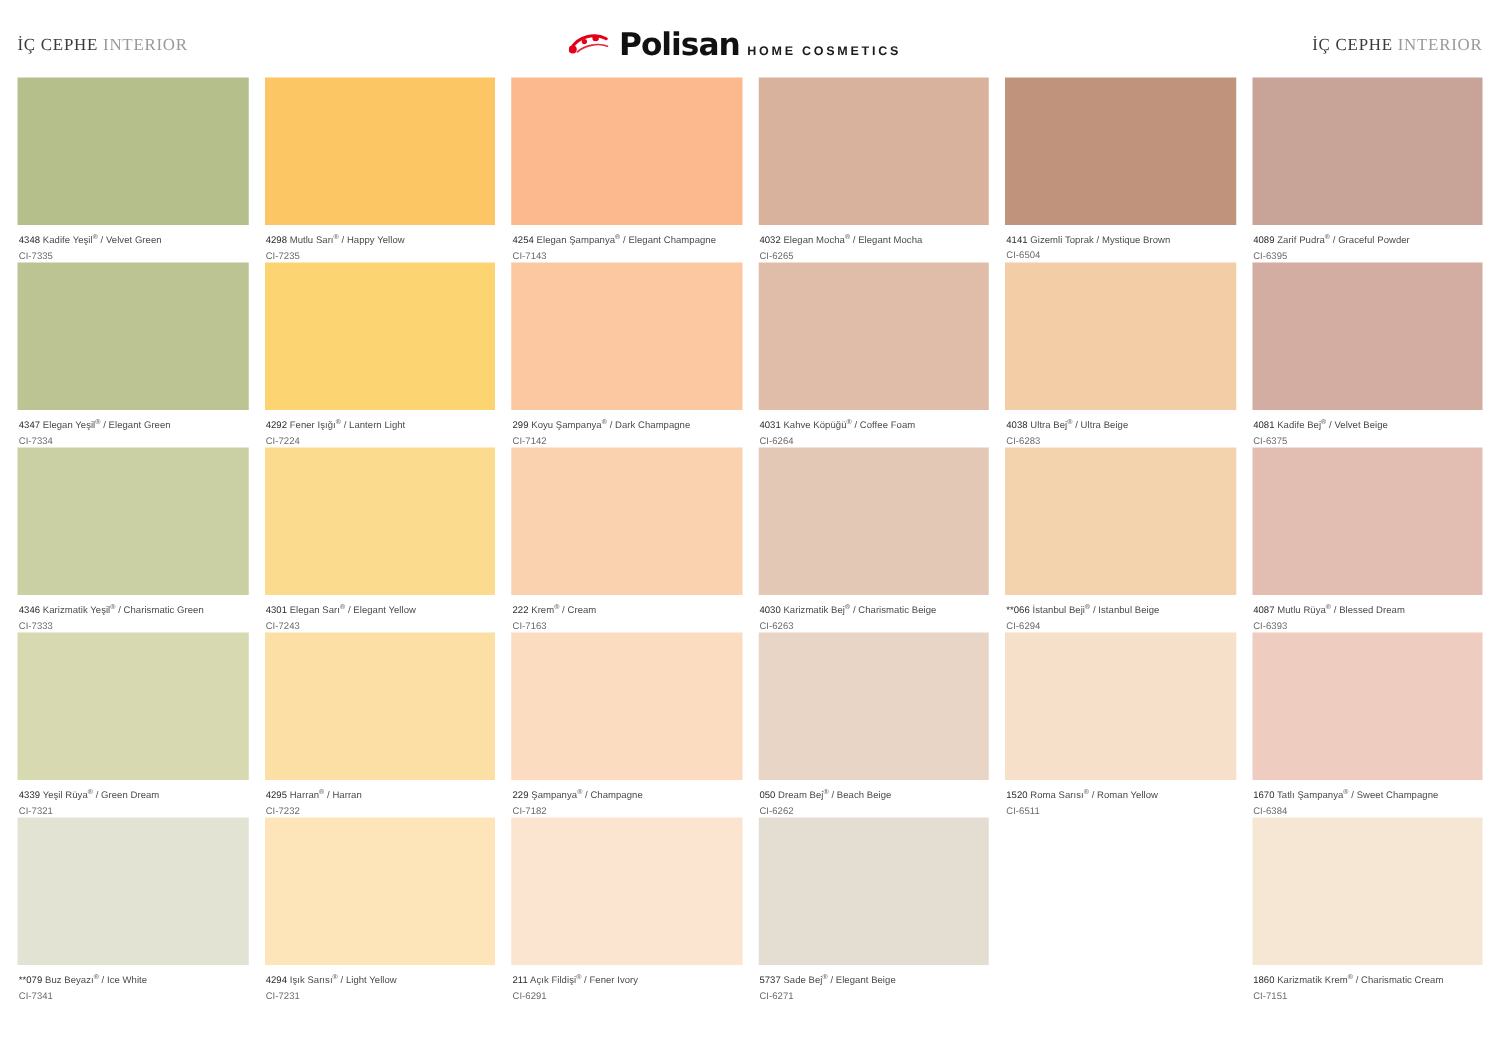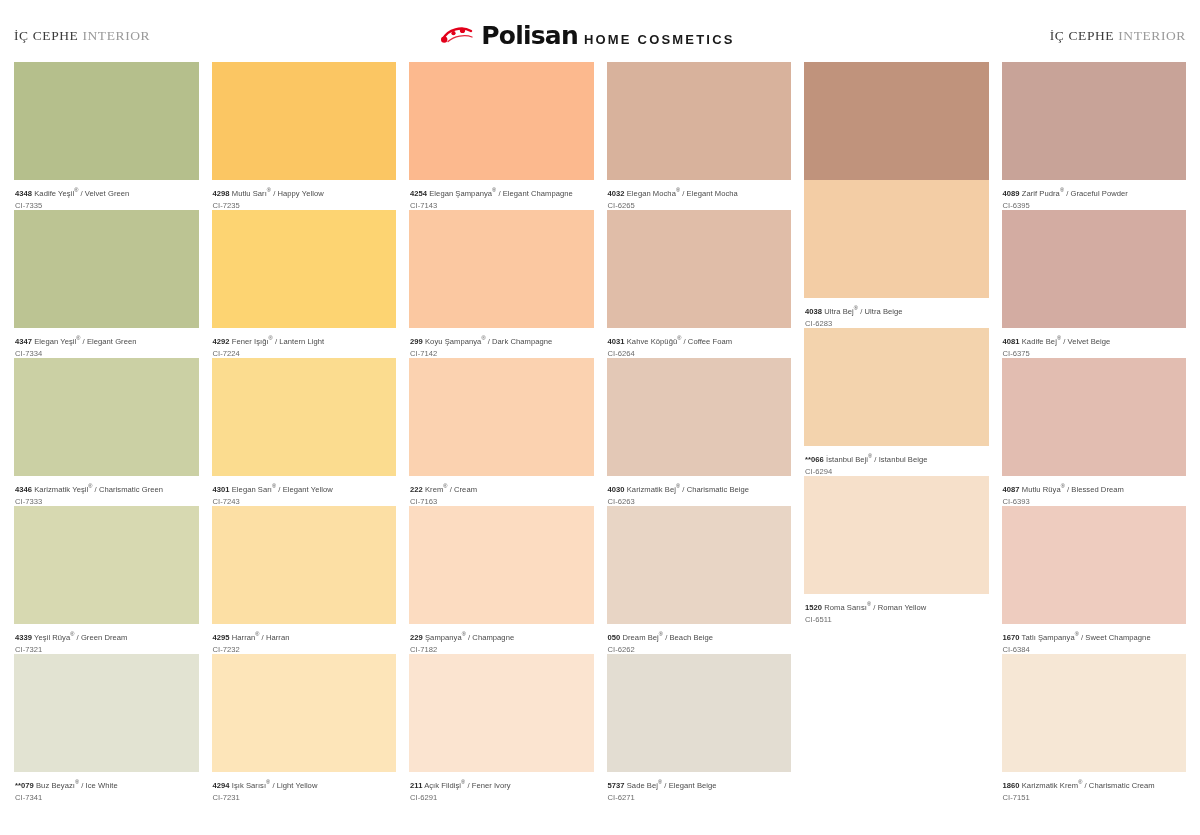--- a/index.html
+++ b/index.html
@@ -67,21 +67,21 @@
     font-family: "DejaVu Sans", sans-serif;
     font-weight: bold;
     font-size: 25px;
     letter-spacing: -0.8px;
     color: #111111;
     line-height: 1;
   }
   .brand-tag {
     font-family: "Liberation Sans", sans-serif;
     font-weight: bold;
-    font-size: 13px;
+    font-size: 10px;
     letter-spacing: 2.2px;
     color: #1a1a1a;
     padding-bottom: 1px;
     align-self: flex-end;
   }
 
   
   .board {
     position: absolute;
     left: 14px;
@@ -127,21 +127,21 @@
     height: 30px;
     line-height: 1.25;
   }
   .cap-line1 {
     font-size: 7.6px;
     color: #4a4a4a;
     white-space: nowrap;
     letter-spacing: 0.05px;
   }
   .cap-code {
-    font-weight: bold;
+    font-weight: normal;
     color: #2a2a2a;
   }
   .cap-tr { color: #4a4a4a; }
   .cap-en { color: #4a4a4a; }
   .reg { font-size: 5.6px; vertical-align: super; }
   .cap-line2 {
     font-size: 7.6px;
     color: #6a6a6a;
     margin-top: 2.5px;
     letter-spacing: 0.05px;
@@ -337,20 +337,24 @@
             </div>
           </div>
         </div>
     </div>
     <div class="group--gap"></div>
     <div class="group group--c">
       <div class="grid">
           <div class="col">
             <div class="swatch-cell">
               <div class="swatch" style="background: rgb(192, 147, 124);"></div>
+              <div class="caption">
+                <div class="cap-line1"><span class="cap-code">4141</span><span class="cap-tr"> Gizemli Toprak</span><span class="cap-tr"> / </span><span class="cap-en">Mystique Brown</span></div>
+                <div class="cap-line2">CI-6504</div>
+              </div>
             </div>
             <div class="swatch-cell">
               <div class="swatch" style="background: rgb(243, 205, 165);"></div>
               <div class="caption">
                 <div class="cap-line1"><span class="cap-code">4038</span><span class="cap-tr"> Ultra Bej</span><span class="reg">®</span><span class="cap-tr"> / </span><span class="cap-en">Ultra Beige</span></div>
                 <div class="cap-line2">CI-6283</div>
               </div>
             </div>
             <div class="swatch-cell">
               <div class="swatch" style="background: rgb(243, 211, 173);"></div>

